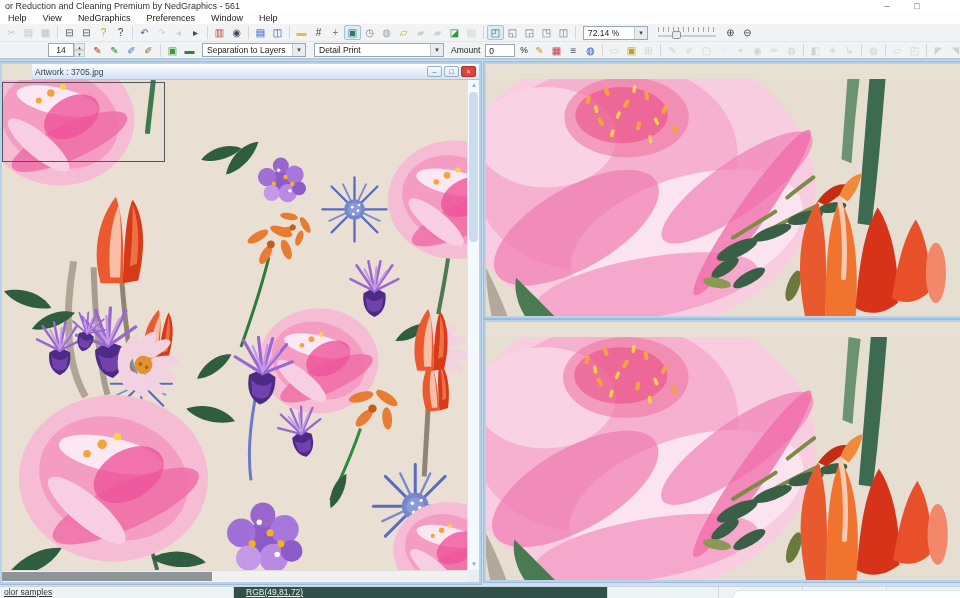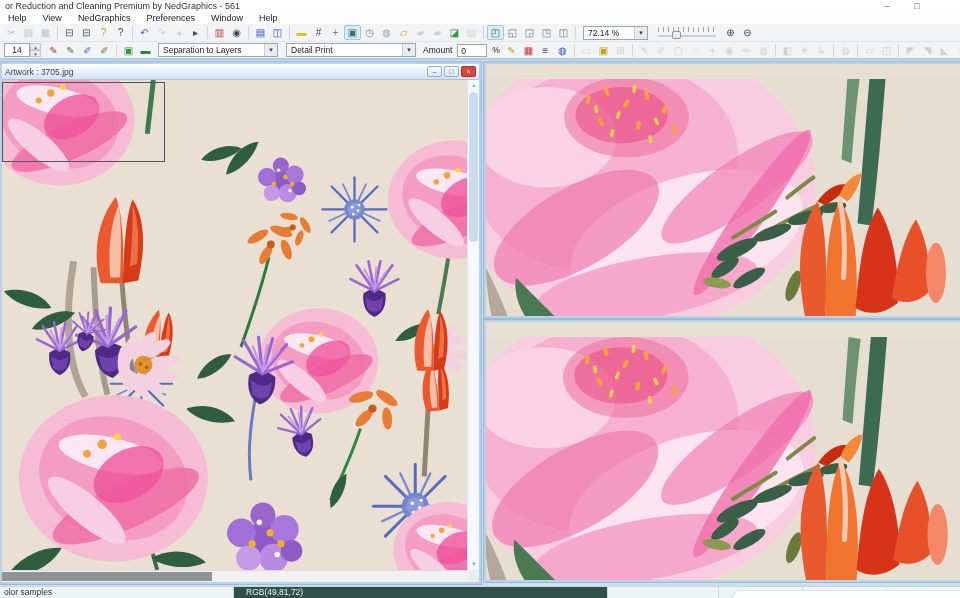--- a/index.html
+++ b/index.html
@@ -12,21 +12,21 @@
   .wctl { position:absolute; top:0; height:12px; display:flex; }
   .wctl span { width:30px; text-align:center; font-size:9px; color:#555; line-height:12px; }
 
   
   .menubar { position:absolute; left:0; top:12px; width:960px; height:12px; background:#fdfdfd; display:flex; align-items:center; }
   .menubar .mi { font-size:9px; color:#222; padding:0 8px; line-height:12px; }
 
   
   .tb { position:absolute; left:0; width:960px; background:#f2f3f4; display:flex; align-items:center; border-bottom:1px solid #e3e5e7; }
   .tb1 { top:24px; height:18px; }
-  .tb2 { top:42px; height:18px; border-bottom:2px solid #aecbe4; }
+  .tb2 { top:42px; height:18px; border-bottom:2px solid #aecbe4;padding-left:44px; }
   .tbtn { width:17px; height:15px; display:inline-flex; align-items:center; justify-content:center; font-size:10px; line-height:15px; border:1px solid transparent; border-radius:2px; flex:0 0 auto; }
   .tbtn.dis { opacity:.5; filter:grayscale(1); }
   .tbtn.pressed { background:#dcebf7; border-color:#9ec4de; }
   .tsep { width:1px; height:13px; background:#d2d6d9; margin:0 3px; flex:0 0 auto; }
   .combo { display:flex; align-items:center; background:#fff; border:1px solid #9aa8b4; height:14px; margin:0 4px; flex:0 0 auto; }
   .combo .cval { font-size:8.5px; color:#222; padding:0 4px; min-width:50px; }
   .combo .carr { width:13px; height:12px; background:#e8ecef; border-left:1px solid #c4ccd2; font-size:7px; color:#444; text-align:center; line-height:12px; }
   .spin { display:flex; align-items:center; height:14px; margin:0 4px; flex:0 0 auto; }
   .spin .sval { width:26px; height:14px; background:#fff; border:1px solid #9aa8b4; font-size:8.5px; text-align:center; line-height:13px; color:#222; }
   .spin .sarr { width:11px; height:14px; display:flex; flex-direction:column; }
@@ -35,21 +35,21 @@
   .slider .ticks { position:absolute; left:0; top:0; width:58px; height:5px;
      background:repeating-linear-gradient(90deg,#9aa4ac 0 1px,transparent 1px 5px); }
   .slider .rail { position:absolute; left:0; top:8px; width:58px; height:2px; background:#c8ced4; }
   .slider .thumb { position:absolute; left:14px; top:4px; width:9px; height:8px; background:#e8ecef; border:1px solid #8a98a4; border-radius:2px; }
   .tlabel { font-size:8.5px; color:#222; margin:0 3px; flex:0 0 auto; }
   .tinput { width:30px; height:13px; background:#fff; border:1px solid #9aa8b4; font-size:8.5px; color:#222; padding:0 3px; line-height:12px; margin:0 2px; flex:0 0 auto; }
 
   
   .mdi { position:absolute; left:0; top:60px; width:960px; height:526px; background:#cde0f2; }
   .child { position:absolute; border:2px solid #b8d2ea; background:#e9e0d4; box-shadow:0 0 0 1px #9dbbd8; }
-  .childbar { height:16px; background:linear-gradient(#ffffff,#d4e2f2); border-bottom:1px solid #a8c4de; display:flex; align-items:center; padding:0 3px; }
+  .childbar { height:16px; background:linear-gradient(#ffffff,#d4e2f2); border-bottom:1px solid #a8c4de; display:flex; align-items:center; padding:0 3px;margin-left:30px; }
   .childbar .ctitle { font-size:8.5px; color:#33454f; white-space:nowrap; }
   .childbar.inactive .ctitle { color:#8a97a4; }
   .cbtns { margin-left:auto; display:flex; gap:2px; }
   .cbtn { width:15px; height:11px; background:linear-gradient(#f7fafc,#dde8f2); border:1px solid #93aec6; border-radius:2px; font-size:7px; line-height:10px; text-align:center; color:#3a5a74; }
   .cbtn.close { background:#d8483a; border-color:#a83428; color:#fff; }
   .picon { width:10px; height:10px; margin-right:4px; border:1px solid #6a7a6a;
      background:linear-gradient(135deg,#3a8a4a 0 40%,#e8e8e8 40% 60%,#c03a2a 60% 100%); }
 
   .artwrap { position:absolute; left:0; top:16px; right:12px; bottom:12px; overflow:hidden; background:#e9e0d4; }
   .artwrap svg, .fillart svg { position:absolute; left:0; top:0; width:100%; height:100%; }
@@ -57,21 +57,21 @@
   .vscroll { position:absolute; top:16px; right:0; width:12px; bottom:12px; background:#f4f9fe; border-left:1px solid #d8e4ee; }
   .vscroll .arr { position:absolute; left:0; width:12px; height:11px; font-size:6px; color:#8aa6c4; text-align:center; line-height:11px; }
   .vscroll .thumb { position:absolute; left:1px; top:12px; width:9px; height:150px; background:#cadcee; border-radius:4px; }
   .hscroll { position:absolute; left:0; bottom:0; right:12px; height:12px; background:#f1f1f1; border-top:1px solid #dcdcdc; }
   .hscroll .thumb { position:absolute; left:0; top:1px; width:210px; height:9px; background:#8f9496; }
   .corner { position:absolute; right:0; bottom:0; width:12px; height:12px; background:#e8eef4; }
   .fillart { position:absolute; left:0; top:15px; right:0; bottom:0; overflow:hidden; background:#e7ded2; }
 
   
   .statusbar { position:absolute; left:0; top:586px; width:960px; height:12px; background:#eef3f6; border-top:1px solid #c8d4dc; display:flex; }
-  .seg { height:100%; border-right:1px solid #ccd7df; font-size:8.5px; line-height:11px; color:#333; padding:0 4px; overflow:hidden; white-space:nowrap; }
+  .seg { height:100%; border-right:1px solid #ccd7df; font-size:8.5px; line-height:11px; color:#333; padding:0 4px; overflow:hidden; white-space:nowrap;text-decoration:underline; }
   .seg.swatch { color:#e9f1ed; }
   .taskbar-peek { position:absolute; right:0; bottom:0; width:228px; height:8px; background:#fcfdfe; border:1px solid #dfe5ea; border-top-left-radius:8px; border-right:none; border-bottom:none; }
 </style>
 </head>
 <body>
 
 <div class="app">
 
   <svg width="0" height="0" style="position:absolute">
     <defs>
@@ -324,21 +324,21 @@
     </div>
     <span style="display:flex;align-items:center">
         <span class="tbtn" style="color: rgb(176, 58, 42);">✎</span>
         <span class="tbtn" style="color: rgb(42, 138, 58);">✎</span>
         <span class="tbtn" style="color: rgb(59, 111, 212);">✐</span>
         <span class="tbtn" style="color: rgb(138, 106, 42);">✐</span>
         <span class="tsep"></span>
         <span class="tbtn" style="color: rgb(58, 154, 58);">▣</span>
         <span class="tbtn" style="color: rgb(42, 138, 58);">▬</span>
       </span>
-    <div class="combo" style="width:120px">
+    <div class="combo" style="width:104px">
       <span class="cval" style="flex:1">Separation to Layers</span>
       <span class="carr">▾</span>
     </div>
     <div class="combo" style="width:130px">
       <span class="cval" style="flex:1">Detail Print</span>
       <span class="carr">▾</span>
     </div>
     <span class="tlabel">Amount</span>
     <span class="tinput">0</span>
     <span class="tlabel">%</span>

